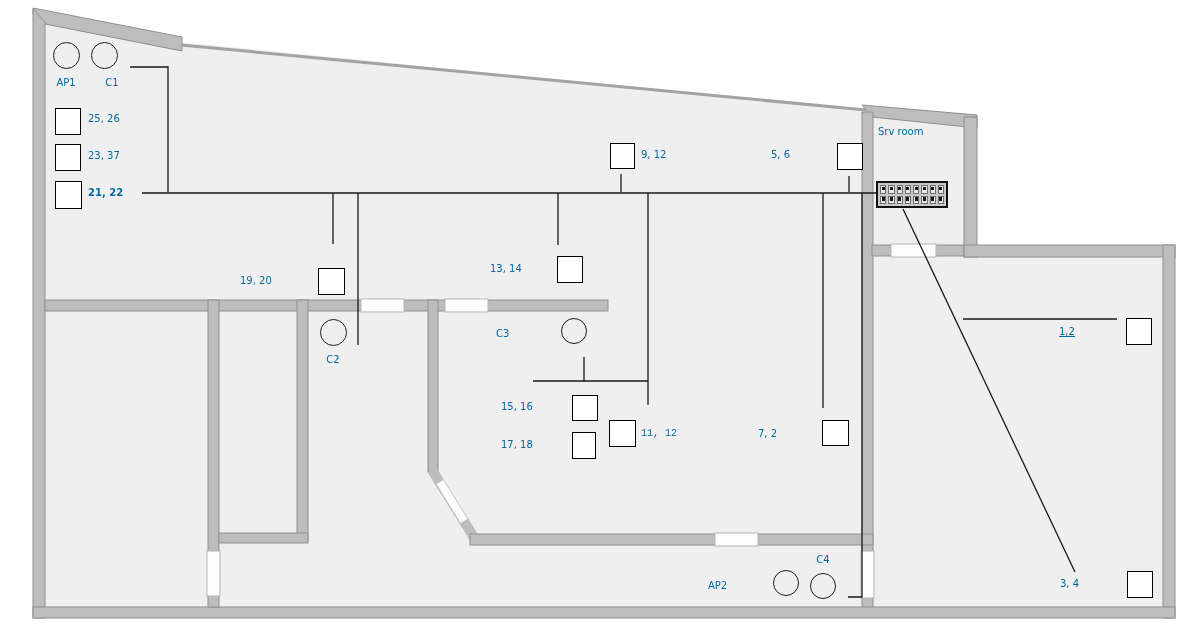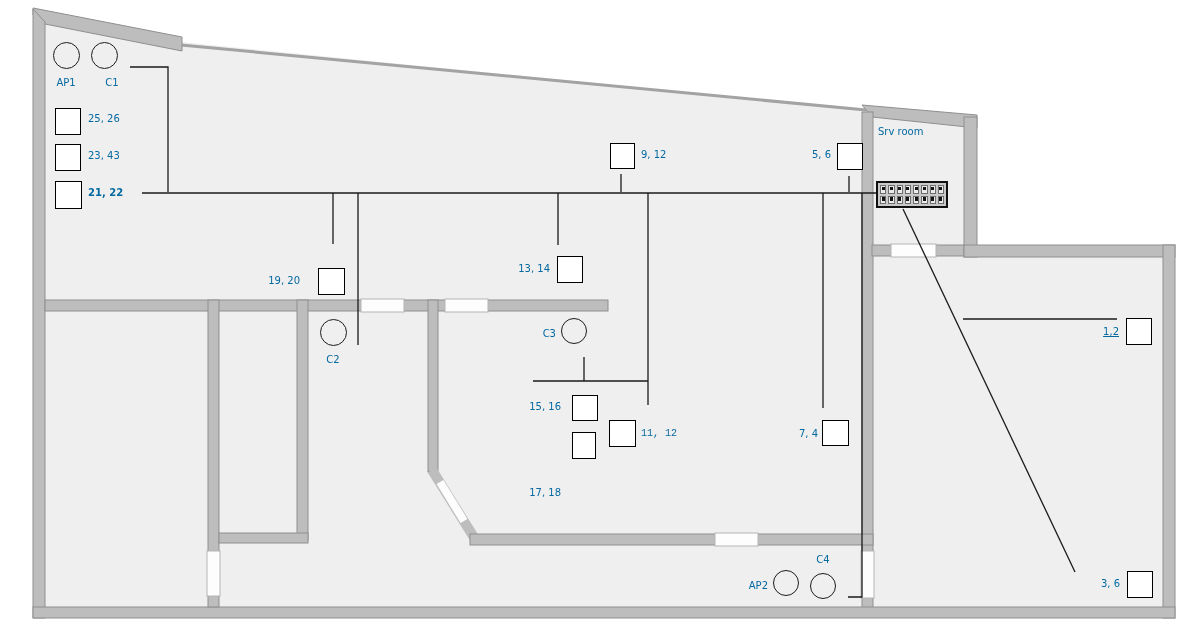--- a/index.html
+++ b/index.html
@@ -6,21 +6,21 @@
   .plan {
     position:relative; width:1204px; height:641px; overflow:hidden;
     background:#ffffff;
     font-family:"DejaVu Sans","Liberation Sans",sans-serif;
   }
   .plan svg { position:absolute; left:0; top:0; }
   .lbl {
     position:absolute; font-size:10px; line-height:1.1; color:#0369a1;
     white-space:nowrap;
   }
-  .lbl.r { text-align:right; }
+  .lbl.r { }
   .lbl.c { text-align:center; }
   .box {
     position:absolute; box-sizing:border-box;
     background:#fff; border:1.5px solid #000;
   }
   .circle {
     position:absolute; box-sizing:border-box;
     border:1.5px solid #1c1c1c; border-radius:50%;
     background:transparent;
   }
@@ -125,32 +125,32 @@
   <div class="box" style="left:610px; top:143px; width:25px; height:26px;"></div>
   <div class="box" style="left:837px; top:143px; width:26px; height:27px;"></div>
   <div class="box" style="left:572px; top:395px; width:26px; height:26px;"></div>
   <div class="box" style="left:572px; top:432px; width:24px; height:27px;"></div>
   <div class="box" style="left:609px; top:420px; width:27px; height:27px;"></div>
   <div class="box" style="left:822px; top:420px; width:27px; height:26px;"></div>
   <div class="box" style="left:1126px;top:318px; width:26px; height:27px;"></div>
   <div class="box" style="left:1127px;top:571px; width:26px; height:27px;"></div>
 
   <div class="lbl" style="left:88px;   top:113px;">25, 26</div>
-  <div class="lbl" style="left:88px;   top:150px;">23, 43</div>
+  <div class="lbl" style="left:88px;   top:150px;">23, 37</div>
   <div class="lbl" style="left:88px;   top:187px;font-weight:bold;">21, 22</div>
   <div class="lbl r" style="left:240px;  top:275px; width:60px;">19, 20</div>
   <div class="lbl r" style="left:490px;  top:263px; width:60px;">13, 14</div>
   <div class="lbl" style="left:641px;  top:149px;">9, 12</div>
   <div class="lbl r" style="left:771px;  top:149px; width:60px;">5, 6</div>
   <div class="lbl r" style="left:501px;  top:401px; width:60px;">15, 16</div>
-  <div class="lbl r" style="left:501px;  top:439px; width:60px;margin-top:48px;">17, 18</div>
+  <div class="lbl r" style="left:501px;  top:439px; width:60px;">17, 18</div>
   <div class="lbl" style="left:641px;  top:428px;font-family:Liberation Mono, monospace;">11, 12</div>
-  <div class="lbl r" style="left:758px;  top:428px; width:60px;">7, 4</div>
+  <div class="lbl r" style="left:758px;  top:428px; width:60px;">7, 2</div>
   <div class="lbl r" style="left:1059px; top:326px; width:60px;text-decoration:underline;">1,2</div>
-  <div class="lbl r" style="left:1060px; top:578px; width:60px;">3, 6</div>
+  <div class="lbl r" style="left:1060px; top:578px; width:60px;">3, 4</div>
 
   <div class="circle" style="left:53px;  top:42px;  width:27px; height:27px;"></div>
   <div class="circle" style="left:91px;  top:42px;  width:27px; height:27px;"></div>
   <div class="circle" style="left:320px; top:319px; width:27px; height:27px;"></div>
   <div class="circle" style="left:561px; top:318px; width:26px; height:26px;"></div>
   <div class="circle" style="left:773px; top:570px; width:26px; height:26px;"></div>
   <div class="circle" style="left:810px; top:573px; width:26px; height:26px;"></div>
 
   <div class="lbl c" style="left:36px;  top:77px;  width:60px;">AP1</div>
   <div class="lbl c" style="left:82px;  top:77px;  width:60px;">C1</div>

